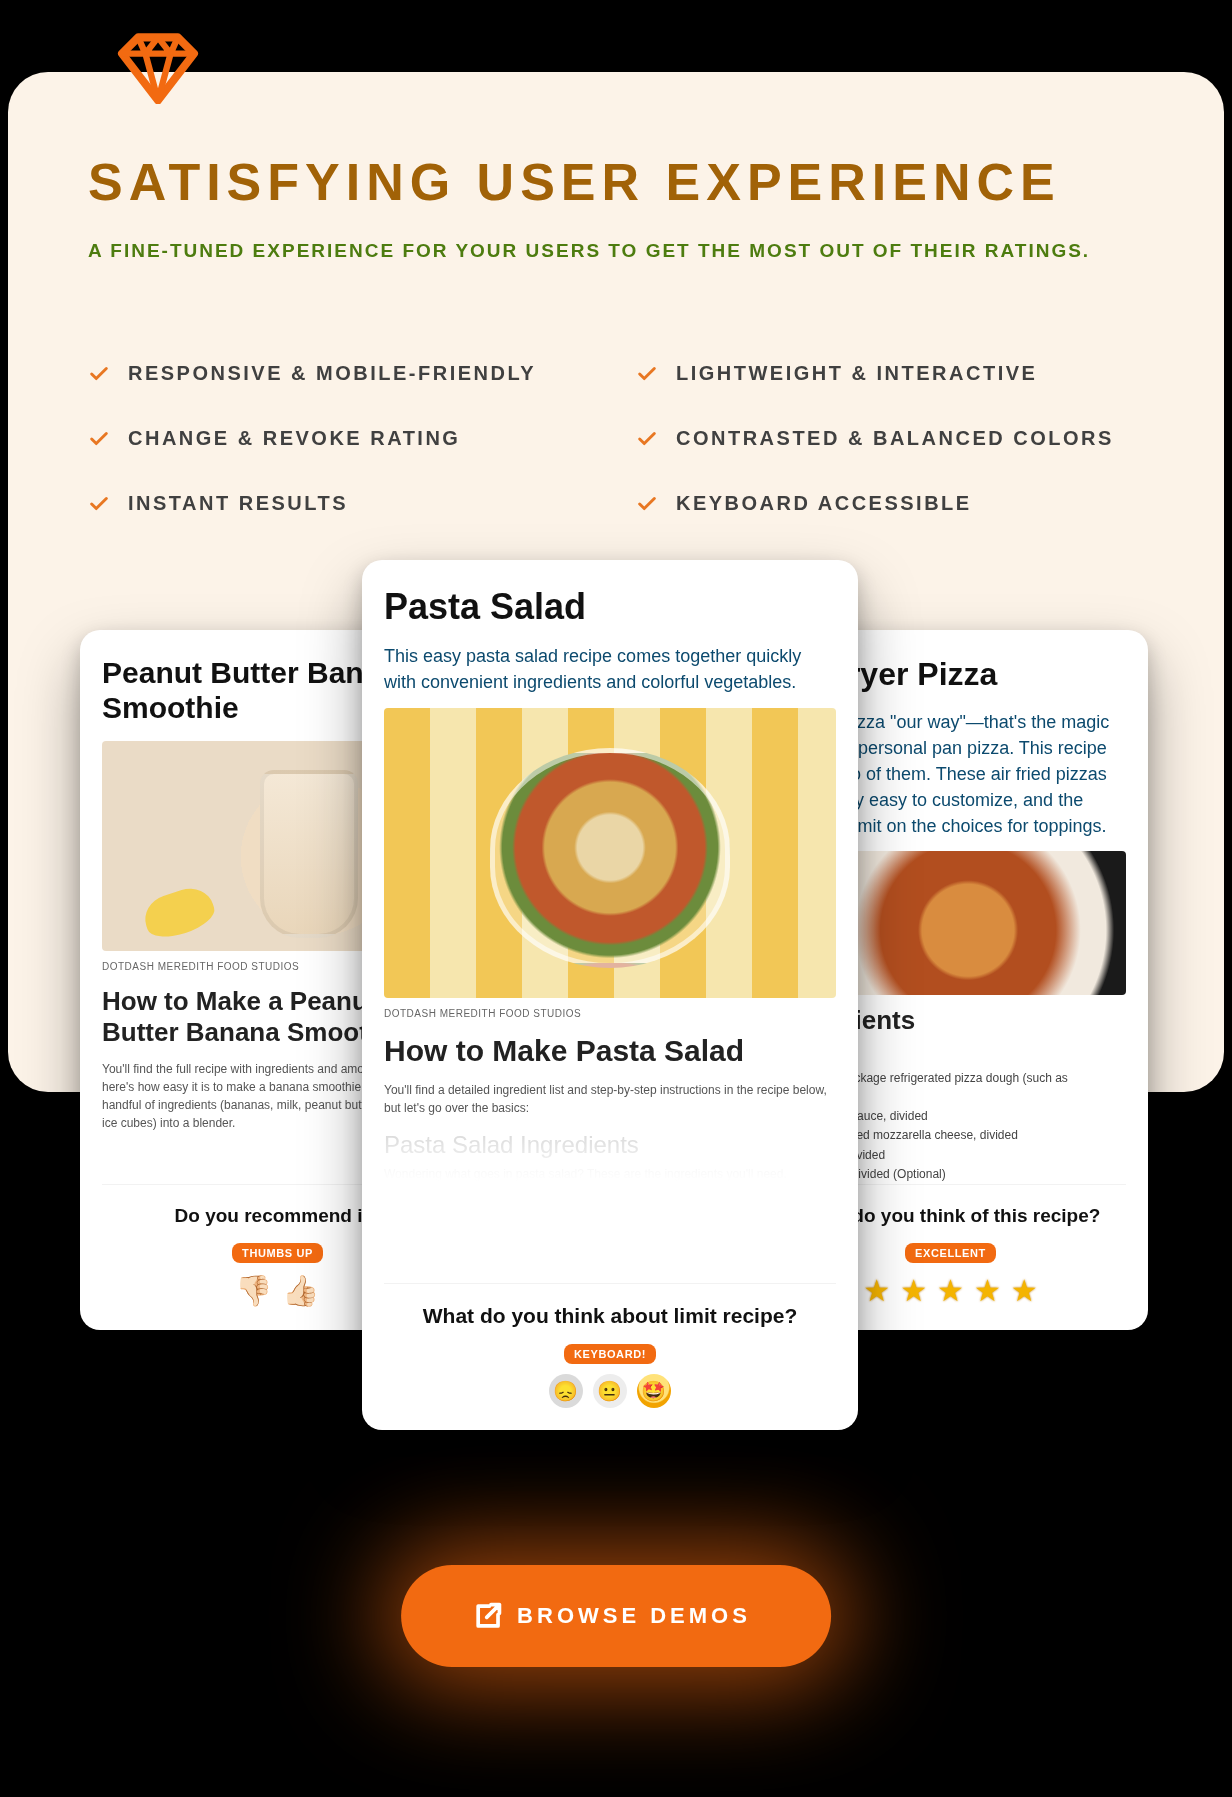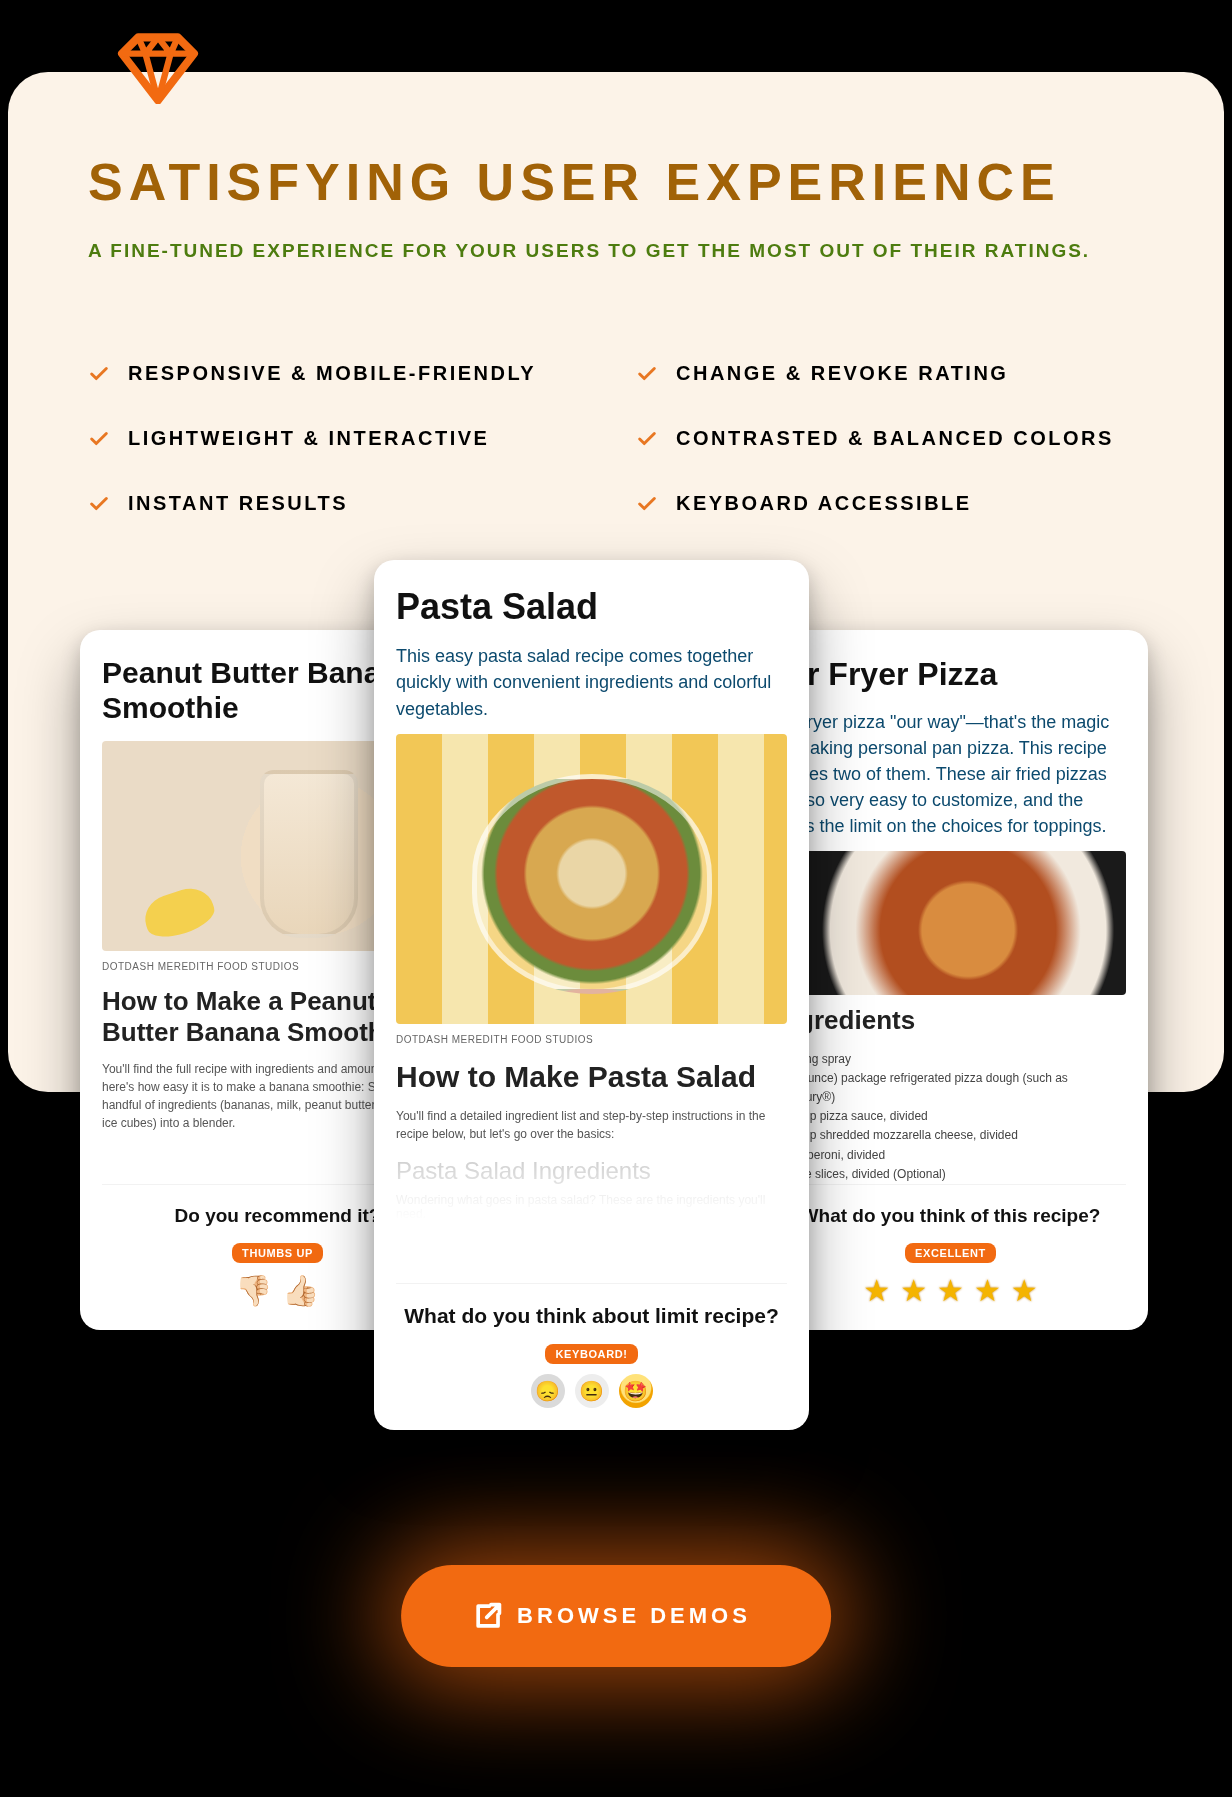--- a/index.html
+++ b/index.html
@@ -48,21 +48,21 @@
   column-gap: 40px;
   row-gap: 42px;
 }
 .feature {
   display: flex;
   align-items: center;
   gap: 18px;
   font-size: 20px;
   font-weight: 600;
   letter-spacing: 2.5px;
-  color: #000000;
+  color: #404040;
 }
 .check { flex: none; width: 22px; height: 22px; }
 
 
 .stage {
   position: absolute;
   top: 560px;
   left: 0; right: 0;
   height: 880px;
 }
@@ -70,21 +70,21 @@
   position: absolute;
   background: #fff;
   border-radius: 20px;
   box-shadow: 0 30px 60px rgba(0,0,0,.35), 0 8px 20px rgba(0,0,0,.2);
   padding: 26px 22px 22px;
   display: flex;
   flex-direction: column;
 }
 .preview.left  { left: 80px;  top: 70px;  width: 395px; height: 700px; }
 .preview.right { right: 84px; top: 70px;  width: 395px; height: 700px; }
-.preview.center{ left: 374px; top: 0;     width: 435px; height: 870px; z-index: 2; }
+.preview.center{ left: 362px; top: 0;     width: 496px; height: 870px; z-index: 2; }
 
 .p-title { font-size: 30px; font-weight: 700; color: #111; margin-bottom: 16px; line-height:1.15;}
 .preview.center .p-title { font-size: 36px; }
 .preview.right .p-title  { font-size: 32px; }
 .p-sub { font-size: 18px; color: #0c4a6e; line-height: 1.45; margin-bottom: 12px;}
 .p-img {
   width: 100%;
   border-radius: 4px;
   margin-bottom: 10px;
 }
@@ -173,27 +173,27 @@
     <div class="feature">
       <svg class="check" viewBox="0 0 24 24">
           <path d="M4 12 L9 17 L20 6" fill="none" stroke="#E87722" stroke-width="3.2" stroke-linecap="round" stroke-linejoin="round"></path>
         </svg>
       <span>RESPONSIVE &amp; MOBILE-FRIENDLY</span>
     </div>
     <div class="feature">
       <svg class="check" viewBox="0 0 24 24">
           <path d="M4 12 L9 17 L20 6" fill="none" stroke="#E87722" stroke-width="3.2" stroke-linecap="round" stroke-linejoin="round"></path>
         </svg>
+      <span>LIGHTWEIGHT &amp; INTERACTIVE</span>
+    </div>
+    <div class="feature">
+      <svg class="check" viewBox="0 0 24 24">
+          <path d="M4 12 L9 17 L20 6" fill="none" stroke="#E87722" stroke-width="3.2" stroke-linecap="round" stroke-linejoin="round"></path>
+        </svg>
       <span>CHANGE &amp; REVOKE RATING</span>
-    </div>
-    <div class="feature">
-      <svg class="check" viewBox="0 0 24 24">
-          <path d="M4 12 L9 17 L20 6" fill="none" stroke="#E87722" stroke-width="3.2" stroke-linecap="round" stroke-linejoin="round"></path>
-        </svg>
-      <span>LIGHTWEIGHT &amp; INTERACTIVE</span>
     </div>
     <div class="feature">
       <svg class="check" viewBox="0 0 24 24">
           <path d="M4 12 L9 17 L20 6" fill="none" stroke="#E87722" stroke-width="3.2" stroke-linecap="round" stroke-linejoin="round"></path>
         </svg>
       <span>CONTRASTED &amp; BALANCED COLORS</span>
     </div>
     <div class="feature">
       <svg class="check" viewBox="0 0 24 24">
           <path d="M4 12 L9 17 L20 6" fill="none" stroke="#E87722" stroke-width="3.2" stroke-linecap="round" stroke-linejoin="round"></path>

